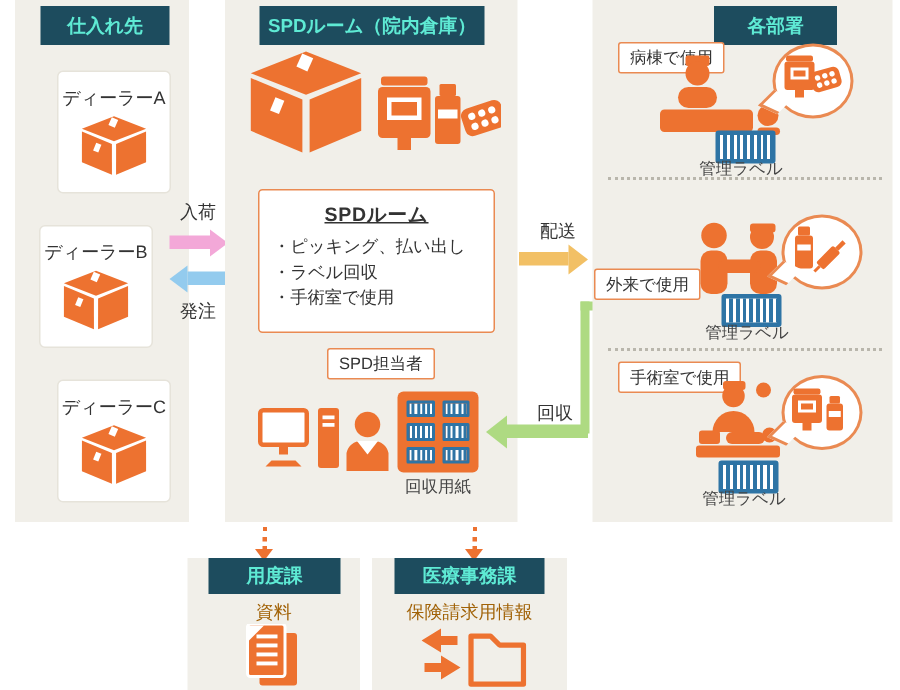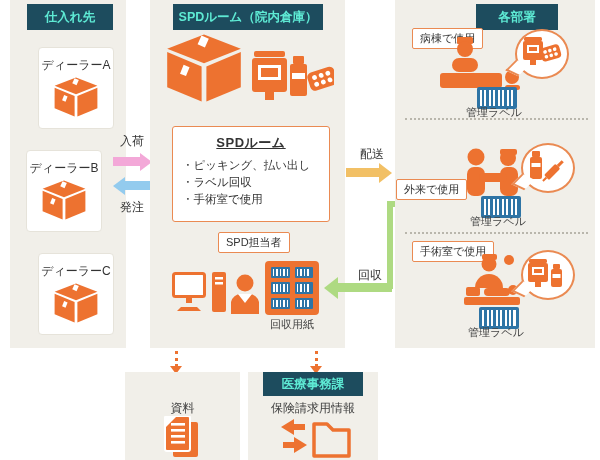--- a/index.html
+++ b/index.html
@@ -38,21 +38,21 @@
   .bubble::after{content:'';position:absolute;left:-7px;bottom:2px;width:12px;height:12px;background:#fff;
       border-left:2.5px solid #ea8a52;border-bottom:2.5px solid #ea8a52;transform:rotate(25deg) skew(-20deg);}
   .sheet{position:absolute;left:265px;top:261px;width:54px;height:54px;background:#ed7230;border-radius:4px;
       display:grid;grid-template-columns:1fr 1fr;gap:4px 5px;padding:6px;box-sizing:border-box;}
   .mini{border:2px solid #2e74a5;border-radius:1px;
       background:repeating-linear-gradient(90deg,#fff 0 1.5px,#2e74a5 1.5px 3.5px);}
   .dotline{position:absolute;width:0;border-left:3px dotted #ed7230;height:16px;}
   .dothead{position:absolute;width:0;height:0;border-left:6px solid transparent;border-right:6px solid transparent;
       border-top:8px solid #ed7230;}
   .panel{position:absolute;top:372px;height:88px;background:#f1efe9;}
-  .itemlabel{position:absolute;font-size:12px;text-align:center;white-space:nowrap;color:#404040;}
+  .itemlabel{position:absolute;font-size:12px;text-align:center;white-space:nowrap;color:#a16207;}
   svg{display:block;}
 </style>
 </head>
 <body>
 
 <div class="canvas">
 
   <div class="col" style="left:10px;width:116px;"></div>
   <div class="hd" style="left:27px;top:4px;width:86px;">仕入れ先</div>
 
@@ -251,20 +251,21 @@
   </div>
   <div class="barcode" style="left:479px;top:307px;"></div>
   <div class="tag" style="left:451px;top:325px;">管理ラベル</div>
 
   <div class="dotline" style="left:175px;top:351px;"></div>
   <div class="dothead" style="left:170px;top:366px;"></div>
   <div class="dotline" style="left:315px;top:351px;"></div>
   <div class="dothead" style="left:310px;top:366px;"></div>
 
   <div class="panel" style="left:125px;width:115px;"></div>
+  <div class="hd" style="left:139px;top:372px;width:88px;height:24px;line-height:24px;">用度課</div>
   <div class="itemlabel" style="left:125px;top:400px;width:115px;">資料</div>
   <svg class="abs" style="left:163px;top:416px;" width="38" height="42" viewBox="0 0 38 42">
     <rect x="10" y="6" width="25" height="35" rx="2" fill="#ed7230"></rect>
     <rect x="2" y="0" width="25" height="35" rx="2" fill="#ed7230" stroke="#fff" stroke-width="2"></rect>
     <polygon points="3,1 13,1 3,11" fill="#fff"></polygon>
     <rect x="8" y="7" width="14" height="2.6" fill="#fff"></rect>
     <rect x="8" y="13" width="14" height="2.6" fill="#fff"></rect>
     <rect x="8" y="19" width="14" height="2.6" fill="#fff"></rect>
     <rect x="8" y="25" width="14" height="2.6" fill="#fff"></rect>
   </svg>

